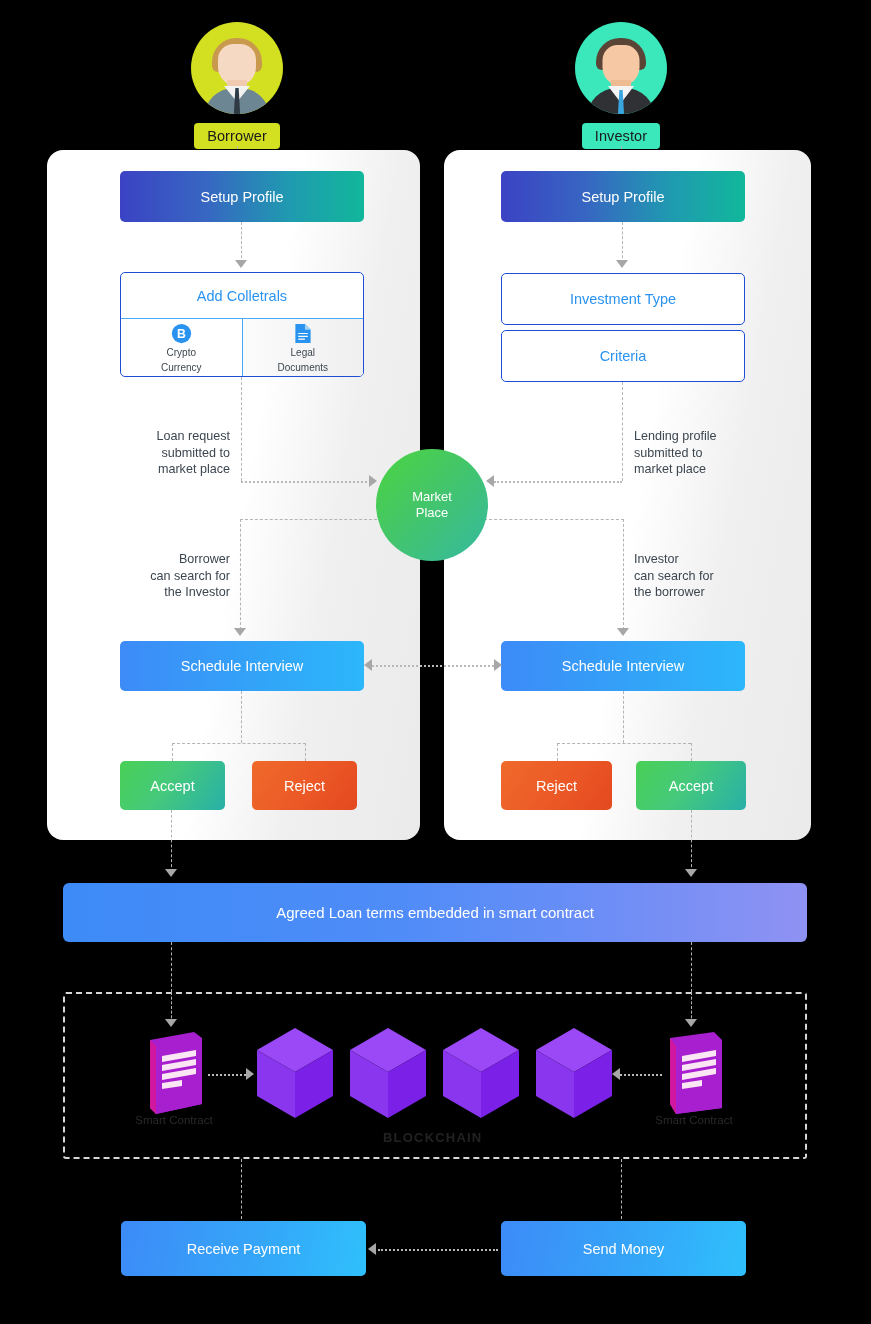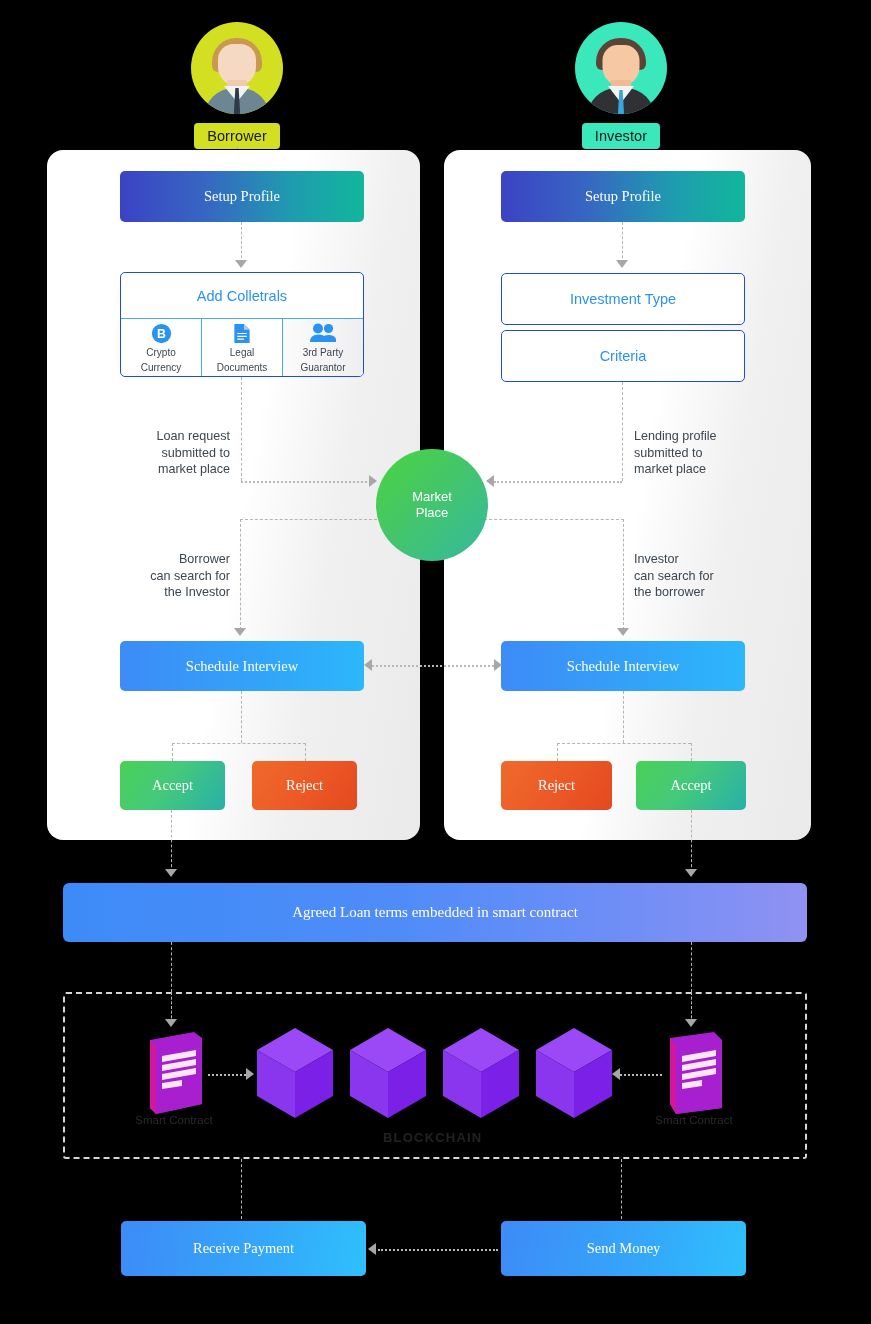--- a/index.html
+++ b/index.html
@@ -39,21 +39,21 @@
   .panel {
     position: absolute; background: #fff; border-radius: 16px;
   }
   .panel.shade {
     background: linear-gradient(100deg,#ffffff 0%,#ffffff 52%,#f0f0f0 72%,#eaeaea 100%);
   }
 
   
   .box {
     position: absolute; display: flex; align-items: center; justify-content: center;
-    color: #fff; font-size: 14.5px; border-radius: 5px; text-align: right; font-family: Liberation Serif, serif;
+    color: #fff; font-size: 14.5px; border-radius: 5px; text-align: right;
   }
   .grad-profile { background: linear-gradient(90deg,#3b43c4 0%,#3766c2 35%,#1f9bb0 70%,#11b79b 100%); }
   .grad-blue    { background: linear-gradient(90deg,#3d8bf7 0%,#32a5f8 60%,#2cb7fb 100%); }
   .grad-green   { background: linear-gradient(125deg,#49d055 0%,#45c97b 45%,#28b0a8 100%); }
   .grad-red     { background: linear-gradient(125deg,#ef6a2a 0%,#ec5a27 50%,#e4491f 100%); }
   .grad-banner  { background: linear-gradient(90deg,#3d8bf7 0%,#4f8cf8 45%,#6f8ef6 75%,#8f92f2 100%); }
   .grad-pay     { background: linear-gradient(100deg,#3d8bf7 0%,#34a8f9 60%,#2fc0fc 100%); }
 
   
   .outline-box {
@@ -178,32 +178,20 @@
             <g stroke="#fff" stroke-width="1.3">
               <line x1="4" y1="11" x2="14" y2="11"></line>
                 <line x1="4" y1="14" x2="14" y2="14"></line>
               <line x1="4" y1="17" x2="11" y2="17"></line>
             </g>
           </svg>
         </span>
         <span>Legal</span>
         <span>Documents</span>
       </div>
-      <div class="coll-cell">
-        <span class="coll-icon">
-          <svg width="26" height="20" viewBox="0 0 26 20">
-            <circle cx="8" cy="5.5" r="5" fill="#2a93f0"></circle>
-            <circle cx="18.5" cy="5.5" r="4.6" fill="#2a93f0"></circle>
-            <path d="M10.5 19 q0-7 8-7 q8 0 8 7 z" fill="#2a93f0"></path>
-            <path d="M0 19 q0-7.5 8.5-7.5 q8.5 0 8.5 7.5 z" fill="#2a93f0"></path>
-          </svg>
-        </span>
-        <span>3rd Party</span>
-        <span>Guarantor</span>
-      </div>
     </div>
   </div>
 
   <div class="vline" style="left:241px; top:377px; height:104px;"></div>
   <div class="hdot" style="left:241px; top:481px; width:130px;"></div>
   <div class="arr arr-r" style="left:369px; top:475px;"></div>
 
   <div class="caption cap-right" style="left:100px; top:428px; width:130px;">
     <div>Loan request</div>
     <div>submitted to</div>

